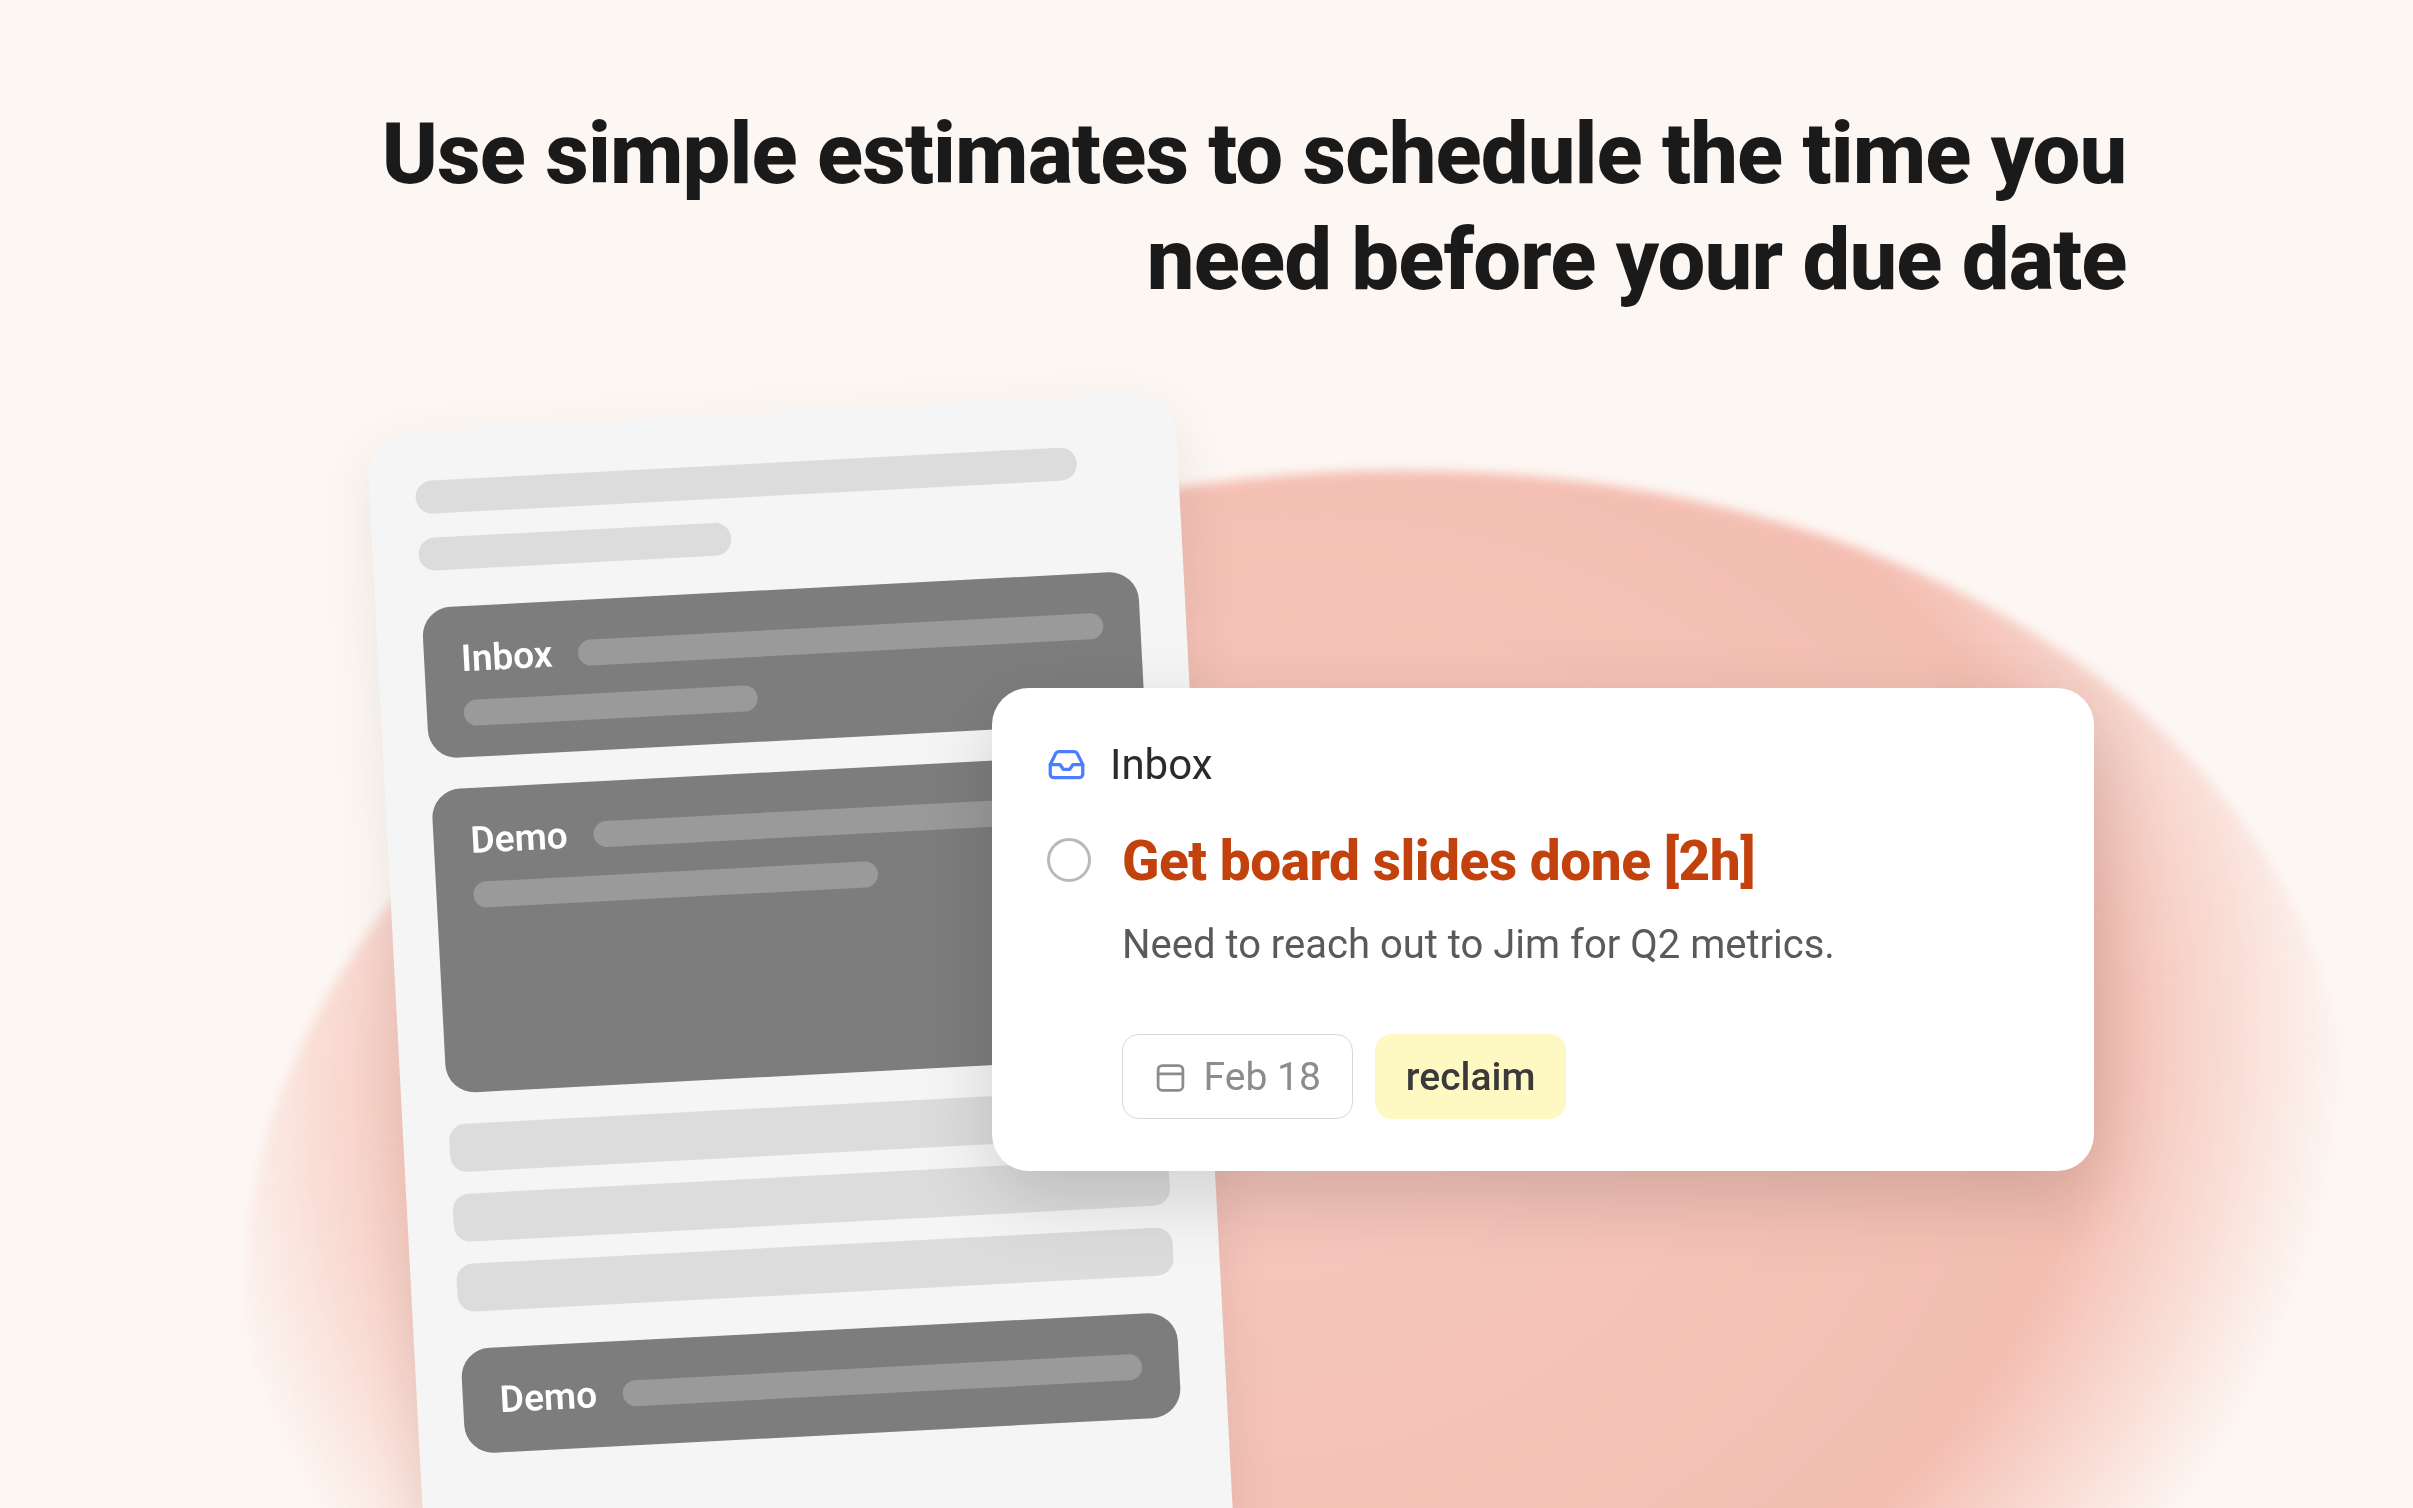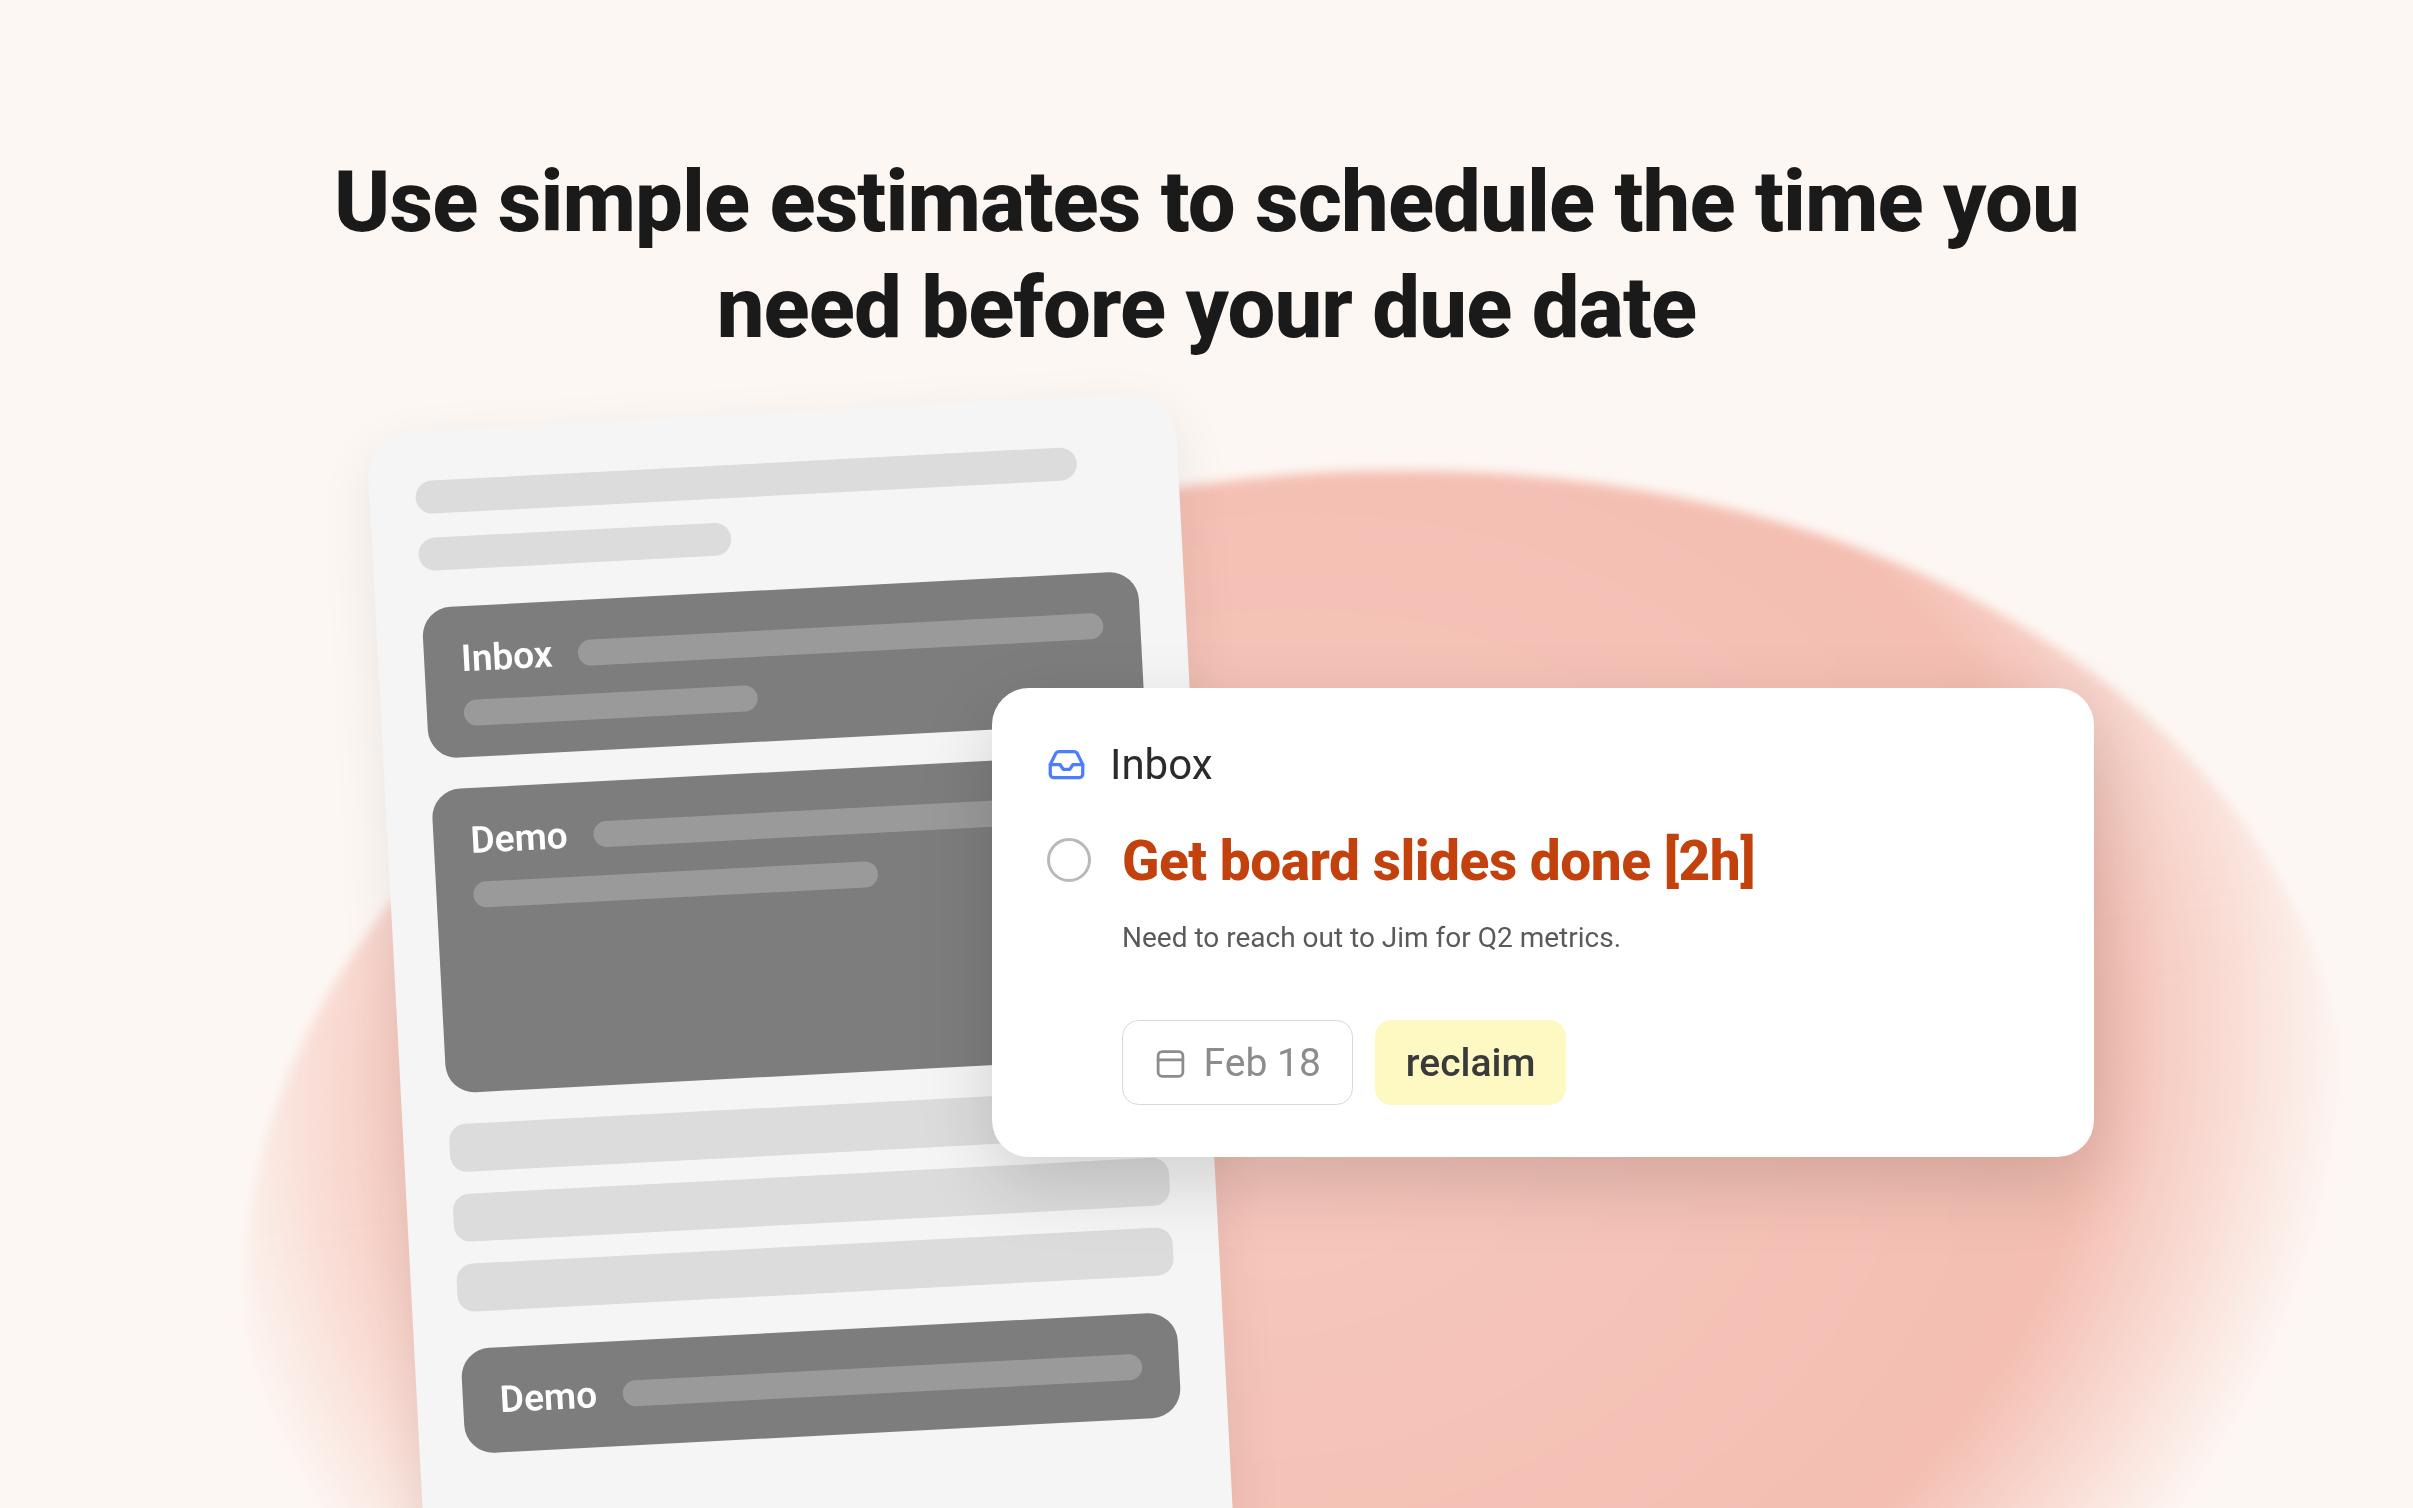--- a/index.html
+++ b/index.html
@@ -25,27 +25,26 @@
     transform: rotate(-8deg);
     filter: blur(5.5px);
   }
 
   .headline {
     position: absolute;
     top: 101px;
     left: 50%;
     transform: translateX(-50%);
     width: 1840px;
-    text-align: center;
+    text-align: right;
     font-size: 85px;
     font-weight: 800;
     color: #1a1a1a;
     line-height: 1.25;
     letter-spacing: -0.9px;
-    margin-top: 48px;
   }
 
   
   .skeleton-card {
     position: absolute;
     left: 396px;
     top: 412px;
     width: 809px;
     height: 1159px;
     background: #f5f5f5;
@@ -133,21 +132,21 @@
     flex: 0 0 44px;
     margin-top: 9.2px;
   }
   .task-title {
     font-size: 55px;
     font-weight: 800;
     color: #c2410c;
     letter-spacing: -0.5px;
   }
   .task-desc {
-    font-size: 28px;
+    font-size: 40px;
     color: #5a5a5a;
     margin-left: 75px;
     margin-bottom: 66px;
     font-weight: 400;
   }
   .task-chips {
     display: flex;
     gap: 22px;
     margin-left: 75px;
     align-items: center;

